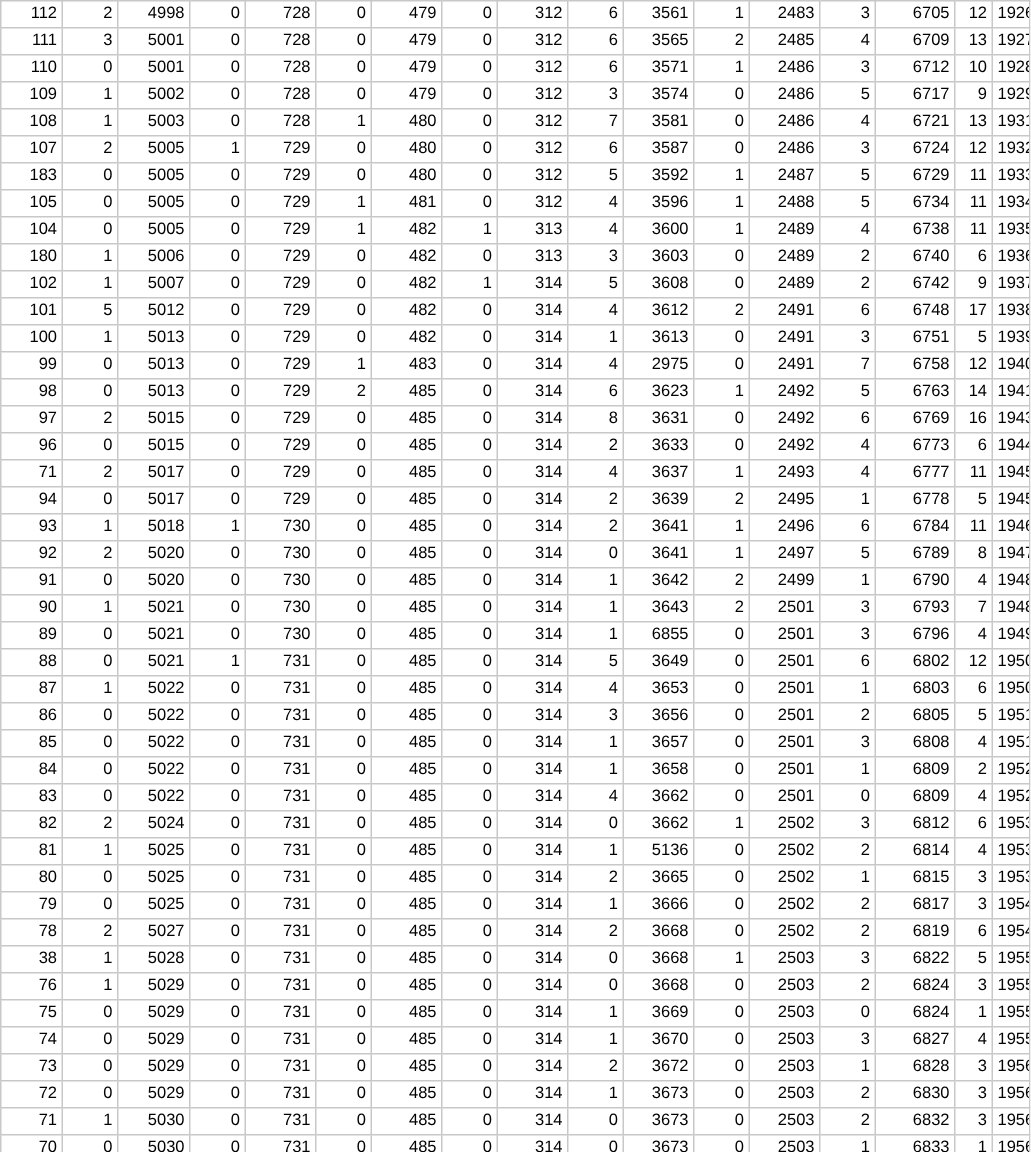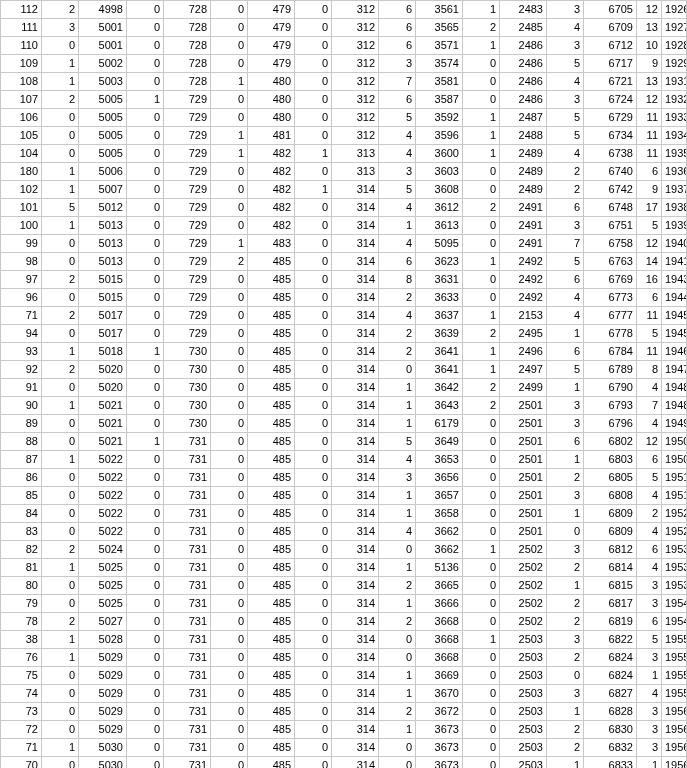--- a/index.html
+++ b/index.html
@@ -177,21 +177,21 @@
         <td>6</td>
         <td>3587</td>
         <td>0</td>
         <td>2486</td>
         <td>3</td>
         <td>6724</td>
         <td>12</td>
         <td>19323</td>
       </tr>
       <tr>
-        <td>106</td>
+        <td>183</td>
         <td>0</td>
         <td>5005</td>
         <td>0</td>
         <td>729</td>
         <td>0</td>
         <td>480</td>
         <td>0</td>
         <td>312</td>
         <td>5</td>
         <td>3592</td>
@@ -320,21 +320,21 @@
         <td>99</td>
         <td>0</td>
         <td>5013</td>
         <td>0</td>
         <td>729</td>
         <td>1</td>
         <td>483</td>
         <td>0</td>
         <td>314</td>
         <td>4</td>
-        <td>5095</td>
+        <td>2975</td>
         <td>0</td>
         <td>2491</td>
         <td>7</td>
         <td>6758</td>
         <td>12</td>
         <td>19405</td>
       </tr>
       <tr>
         <td>98</td>
         <td>0</td>
@@ -398,21 +398,21 @@
         <td>5017</td>
         <td>0</td>
         <td>729</td>
         <td>0</td>
         <td>485</td>
         <td>0</td>
         <td>314</td>
         <td>4</td>
         <td>3637</td>
         <td>1</td>
-        <td>2153</td>
+        <td>2493</td>
         <td>4</td>
         <td>6777</td>
         <td>11</td>
         <td>19452</td>
       </tr>
       <tr>
         <td>94</td>
         <td>0</td>
         <td>5017</td>
         <td>0</td>
@@ -510,21 +510,21 @@
         <td>89</td>
         <td>0</td>
         <td>5021</td>
         <td>0</td>
         <td>730</td>
         <td>0</td>
         <td>485</td>
         <td>0</td>
         <td>314</td>
         <td>1</td>
-        <td>6179</td>
+        <td>6855</td>
         <td>0</td>
         <td>2501</td>
         <td>3</td>
         <td>6796</td>
         <td>4</td>
         <td>19491</td>
       </tr>
       <tr>
         <td>88</td>
         <td>0</td>

